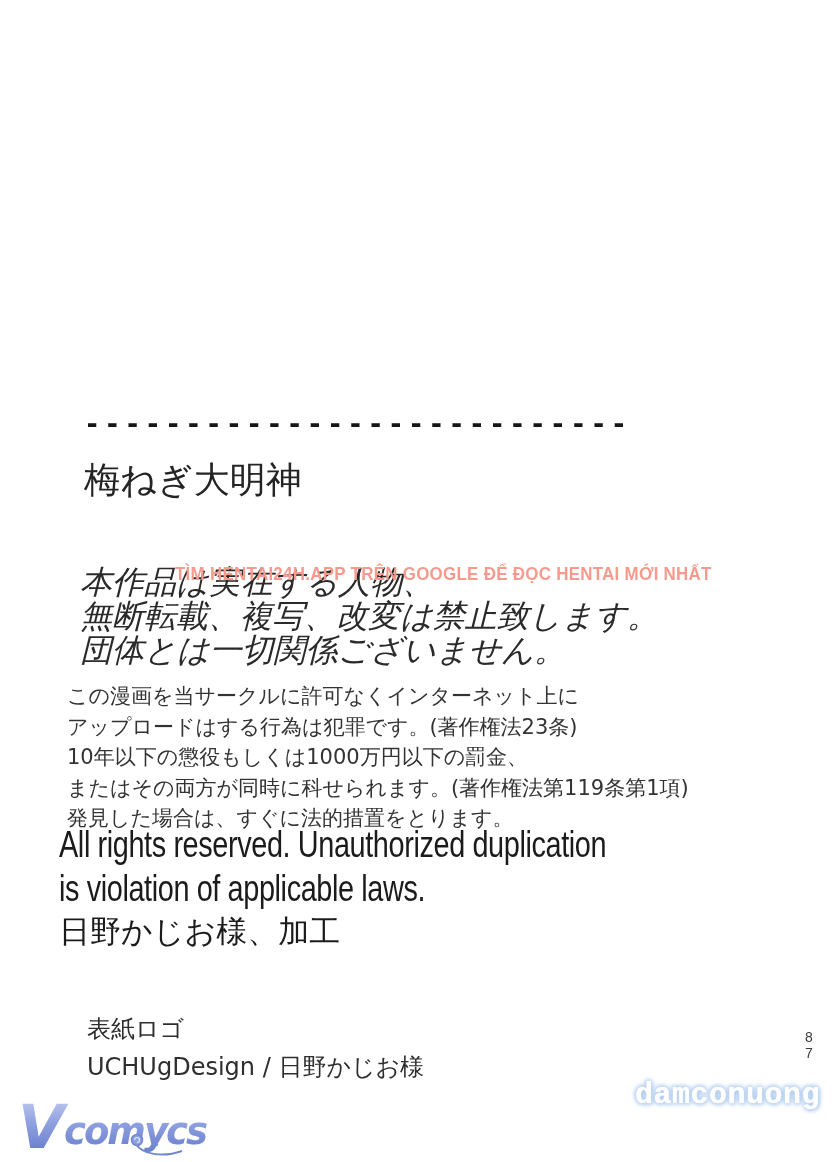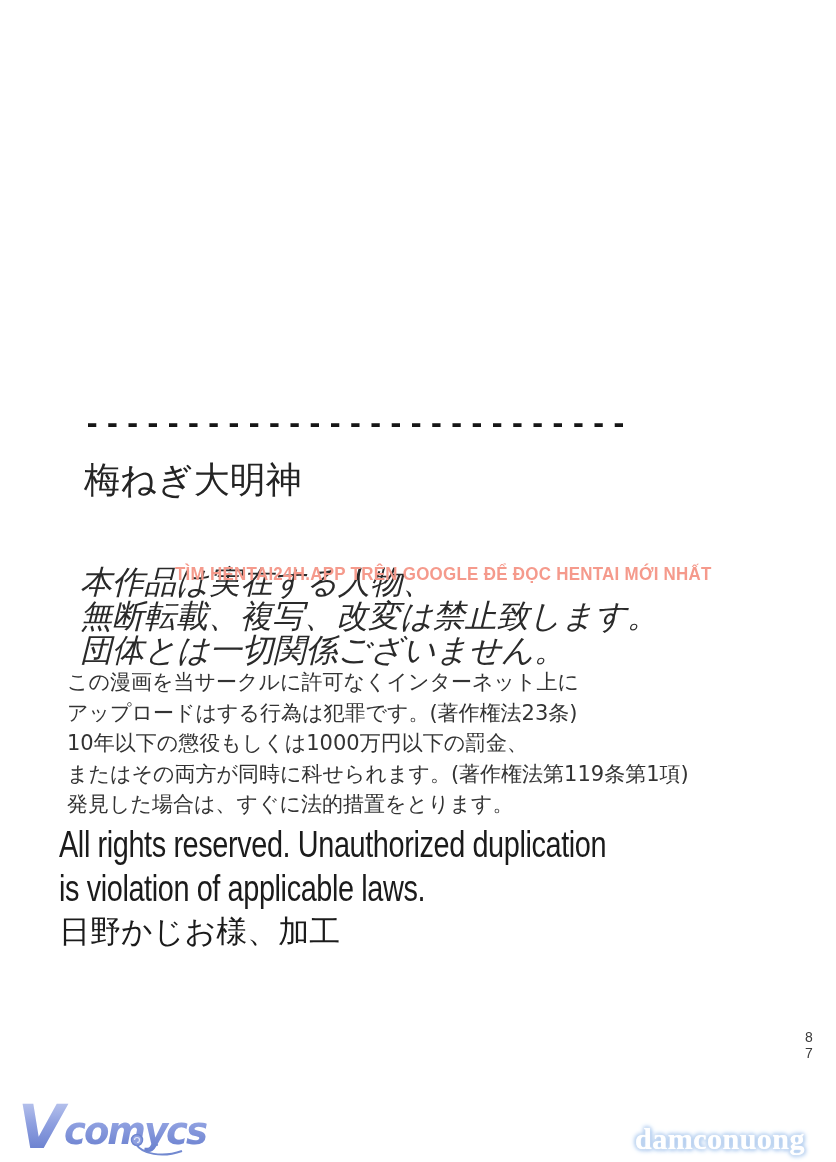--- a/index.html
+++ b/index.html
@@ -55,21 +55,21 @@
     font-family: "Liberation Sans", sans-serif;
     font-weight: bold;
     font-size: 18px;
     color: #f59a8c;
     transform: scaleX(0.94);
     transform-origin: 0 50%;
     letter-spacing: 0.3px;
   }
   .legal {
     left: 67px;
-    top: 667px;
+    top: 681px;
     font-size: 21px;
     line-height: 30.5px;
     color: #333333;
   }
   .english-block {
     left: 59px;
     top: 823px;
     font-family: "Liberation Sans", sans-serif;
     font-size: 37px;
     line-height: 44px;
@@ -108,22 +108,22 @@
     text-align: center;
   }
   .logo-box {
     left: 16px;
     top: 1094px;
     width: 210px;
     height: 68px;
   }
   .watermark-bottom {
     left: 635px;
-    top: 1122px;
-    font-family: Liberation Serif, serif;
+    top: 1078px;
+    font-family: Liberation Mono, monospace;
     font-weight: bold;
     font-size: 30px;
     letter-spacing: 0.5px;
     color: #ffffff;
     text-shadow:
       0 0 1px #ffffff,
       0 0 3px #cfe0f5,
       0 0 6px #a5c4ec,
       1px 1px 4px #9fc0ea,
       -1px -1px 4px #b9d2f0;
@@ -155,20 +155,24 @@
     <div>発見した場合は、すぐに法的措置をとります。</div>
   </div>
 
   <div class="abs english-block">
     <span class="en-line">All rights reserved. Unauthorized duplication</span>
     <span class="en-line">is violation of applicable laws.</span>
   </div>
 
   <div class="abs cjk-line">日野かじお様、加工</div>
 
+  <div class="abs credits">
+    <div>表紙ロゴ</div>
+    <div>UCHUgDesign / 日野かじお様</div>
+  </div>
 
   <div class="abs page-number">87</div>
 
   <div class="abs logo-box">
     <svg width="210" height="68" viewBox="0 0 210 68">
       <defs>
         <linearGradient id="logoGrad" x1="0" y1="0" x2="0" y2="1">
           <stop offset="0" stop-color="#c9d2f2"></stop>
           <stop offset="0.45" stop-color="#8fa0e0"></stop>
           <stop offset="1" stop-color="#5b73c8"></stop>

